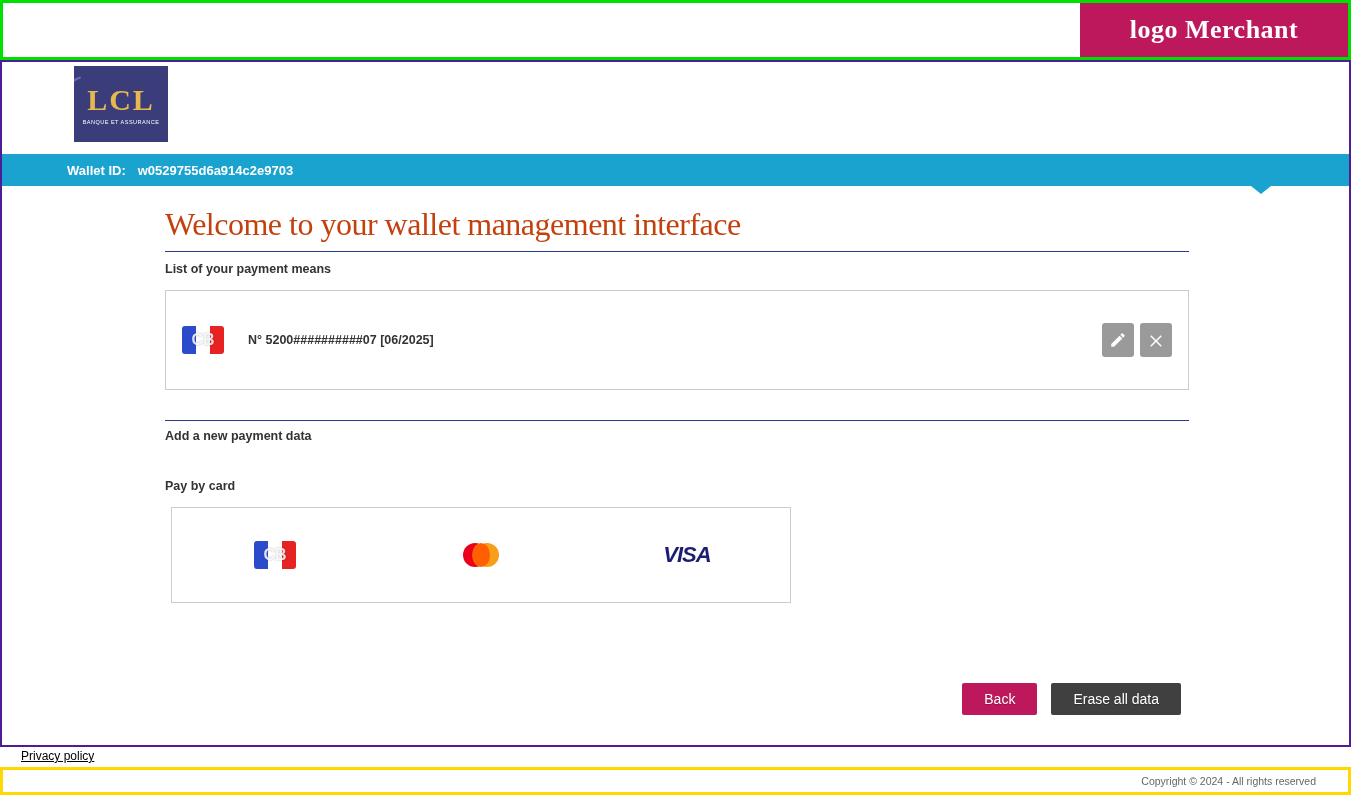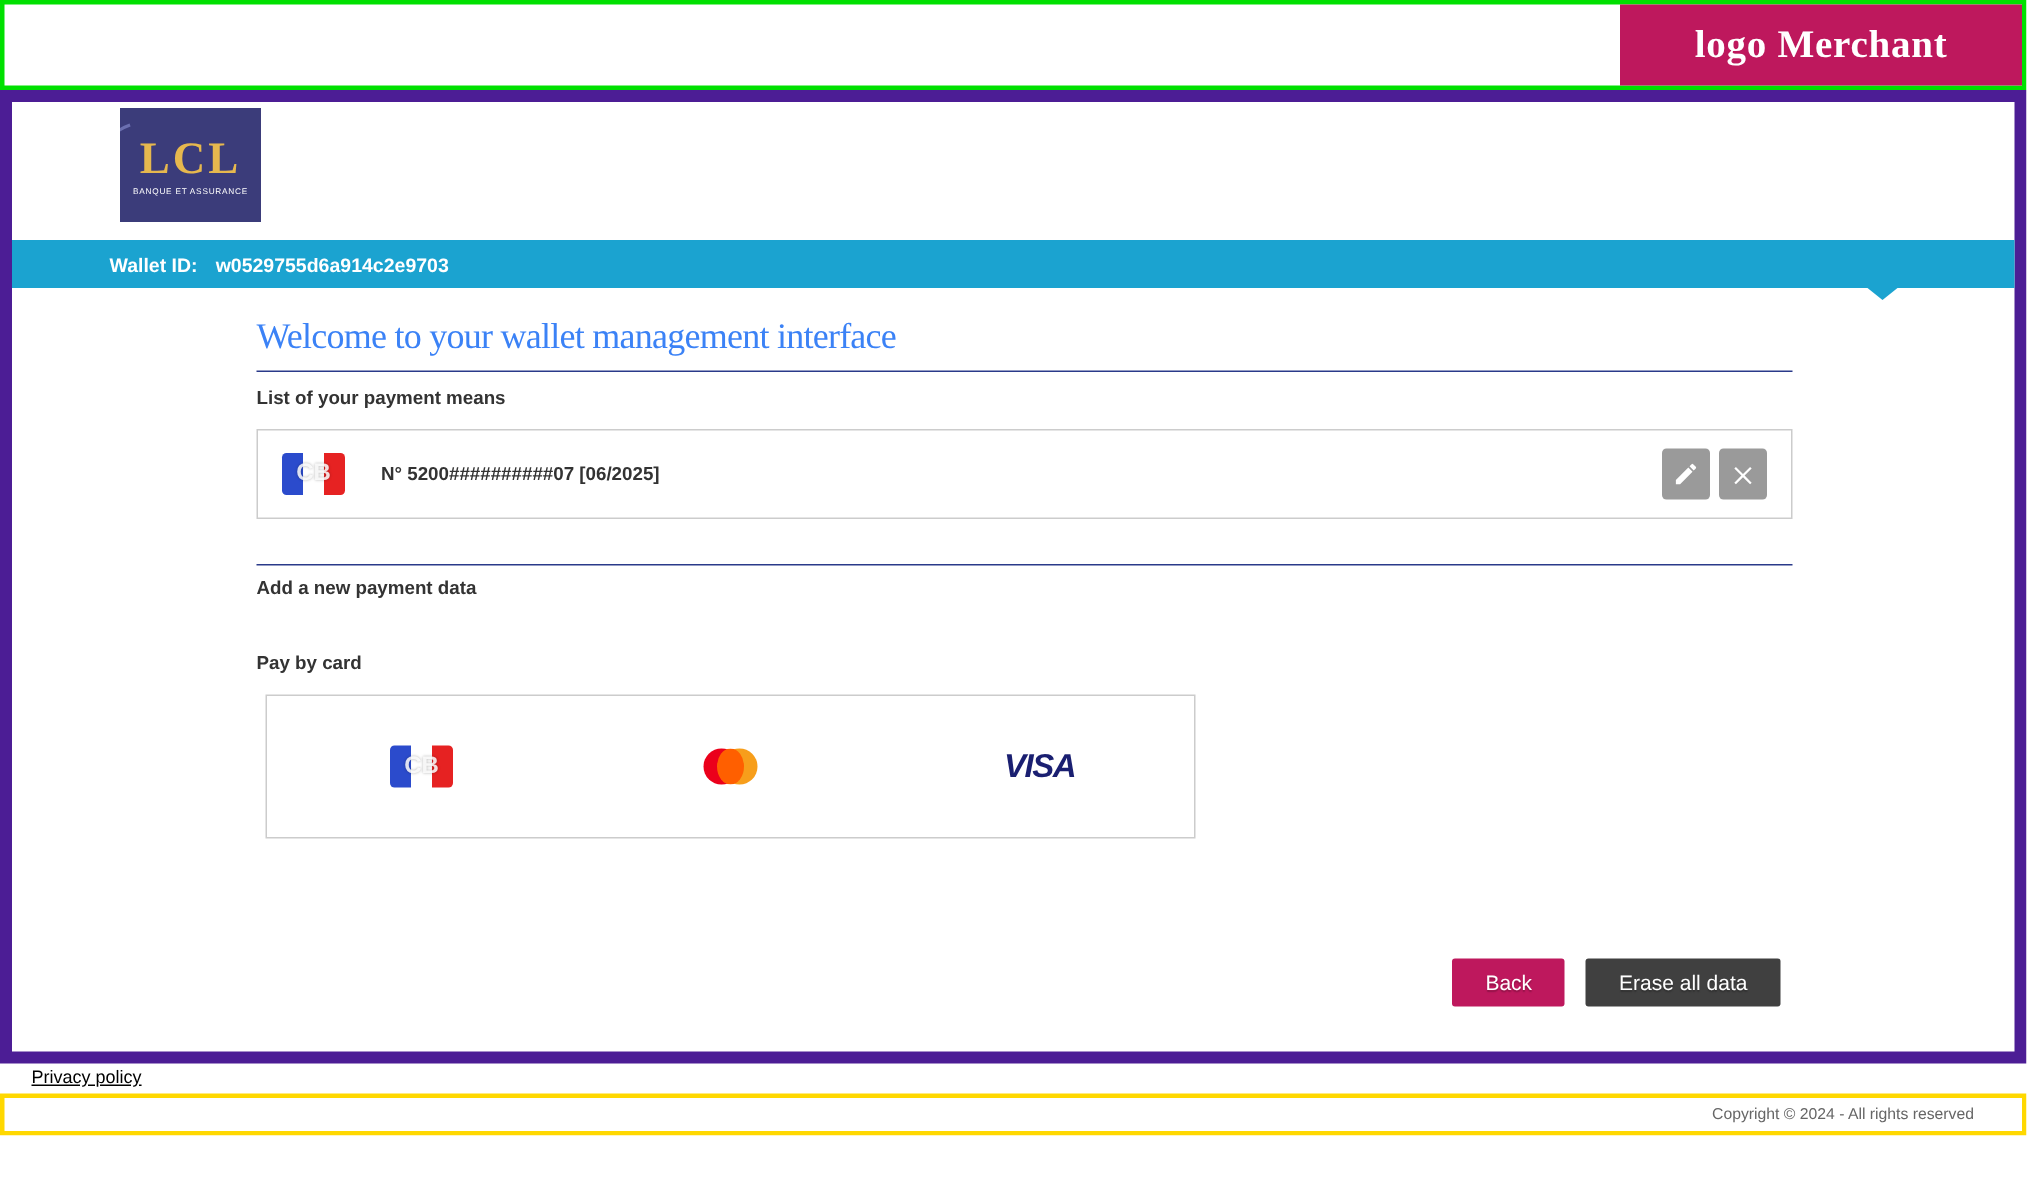--- a/index.html
+++ b/index.html
@@ -19,21 +19,21 @@
     color: #fff;
     font-family: Georgia, 'Times New Roman', serif;
     font-weight: 900;
     font-size: 26px;
     display: flex; align-items: center; justify-content: center;
     letter-spacing: 0.5px;
   }
 
   
   .app {
-    border: 8px solid #4c1d95;
+    border: 2px solid #4c1d95;
     background: #fff;
     position: relative;
   }
   .bank-header {
     height: 92px;
     padding-left: 72px;
     display: flex;
     align-items: flex-start;
     padding-top: 4px;
   }
@@ -93,37 +93,37 @@
     border-top: 8px solid #1ba3d0;
   }
 
   .content {
     padding: 20px 0 30px 0;
     max-width: 1024px;
     margin-left: 163px;
   }
   .page-title {
     font-family: Georgia, 'Times New Roman', serif;
-    color: #3b82f6;
-    font-size: 24px;
+    color: #c2410c;
+    font-size: 32px;
     font-weight: normal;
     letter-spacing: -0.5px;
     padding-bottom: 8px;
     border-bottom: 1px solid #2a3a8a;
     margin-bottom: 10px;
   }
   .section-label {
     font-weight: bold;
     font-size: 12.5px;
     color: #333;
     margin-bottom: 14px;
   }
   .card-row {
     border: 1px solid #ccc;
-    padding: 12px 16px;
+    padding: 32px 16px;
     display: flex;
     align-items: center;
     margin-bottom: 30px;
   }
   .cb-logo {
     width: 42px; height: 28px;
     border-radius: 3px;
     background: linear-gradient(90deg, #2b4bcc 0 33%, #fff 33% 66%, #e62222 66% 100%);
     position: relative;
     margin-right: 24px;

